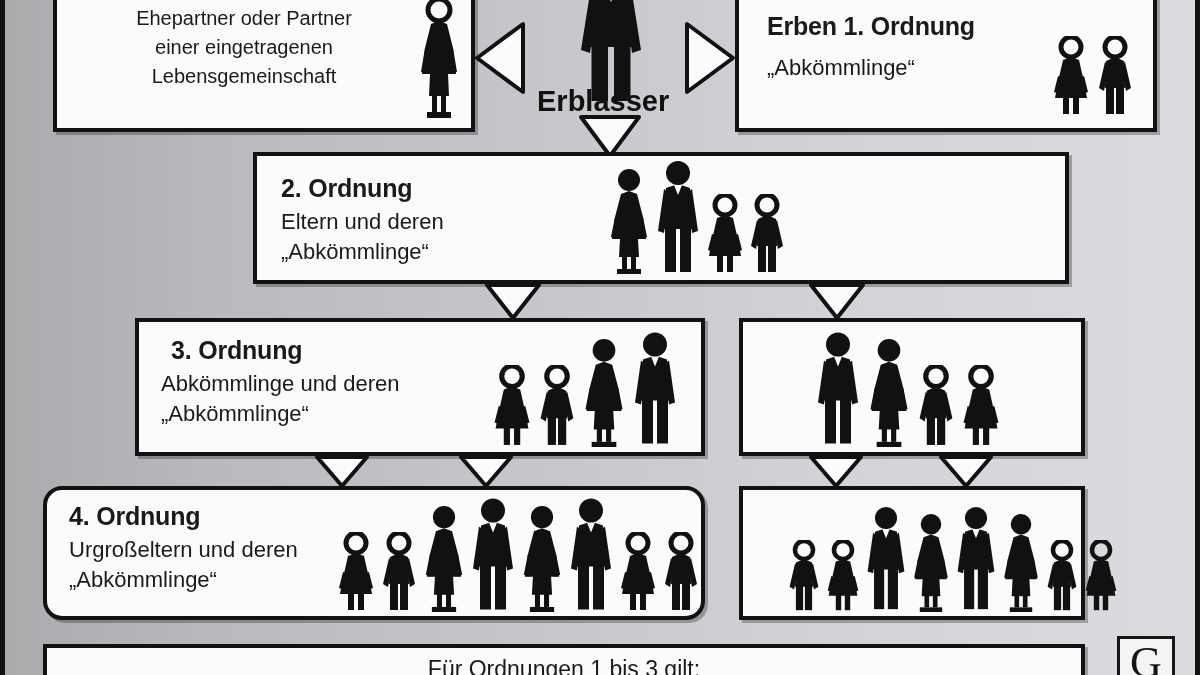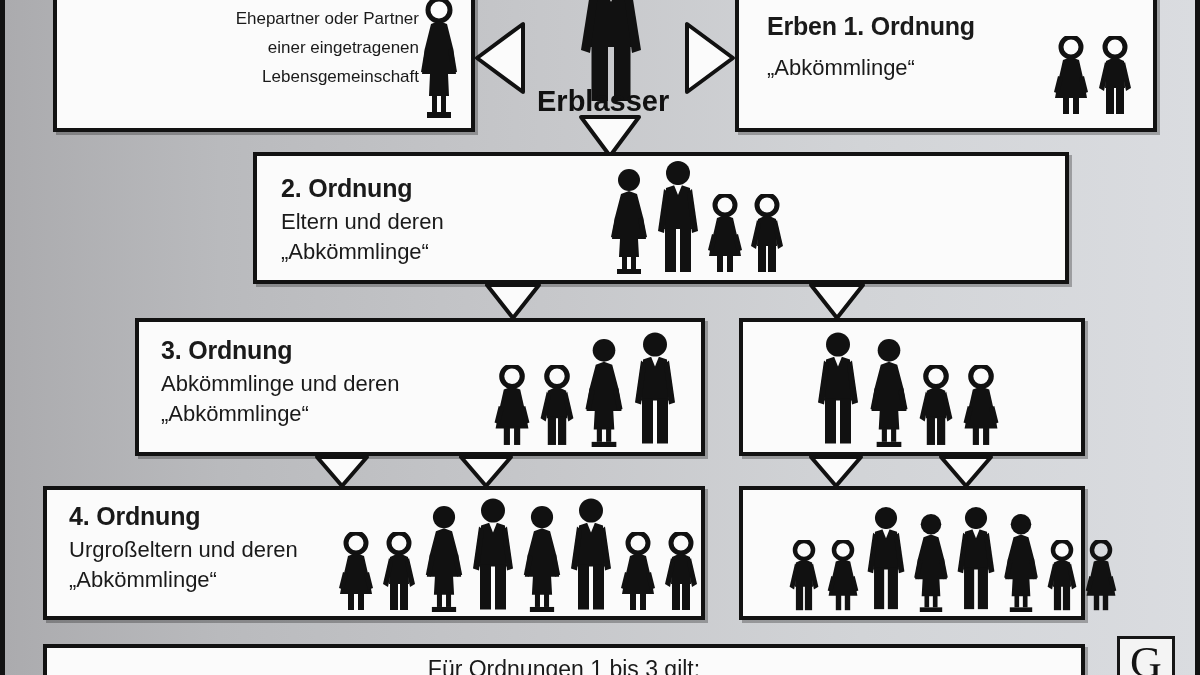--- a/index.html
+++ b/index.html
@@ -41,22 +41,22 @@
     white-space: nowrap;
   }
 
   .subtitle {
     font-size: 22px;
     line-height: 28px;
     white-space: nowrap;
   }
 
   .centered-lines {
-    text-align: right;
-    font-size: 17px;
+    text-align: center;
+    font-size: 20px;
     line-height: 29px;
   }
 
   
   .figrow {
     position: absolute;
     display: flex;
     align-items: flex-end;
     gap: 1px;
   }
@@ -224,21 +224,21 @@
   </div>
 
   <svg class="arrow" style="left:478px; top:282px;" width="60" height="40" viewBox="0 0 60 40">
     <path d="M4 3 L56 3 L30 36 Z" fill="#fbfbfb" stroke="#111" stroke-width="4" stroke-linejoin="round"></path>
   </svg>
   <svg class="arrow" style="left:802px; top:282px;" width="60" height="40" viewBox="0 0 60 40">
     <path d="M4 3 L56 3 L30 36 Z" fill="#fbfbfb" stroke="#111" stroke-width="4" stroke-linejoin="round"></path>
   </svg>
 
   <div class="box" style="left:130px; top:318px; width:570px; height:138px;">
-    <div class="box-text title" style="left:22px; top:14px;text-align:center;">3. Ordnung</div>
+    <div class="box-text title" style="left:32px; top:14px;text-align:center;">3. Ordnung</div>
     <div class="box-text subtitle" style="left:22px; top:48px;">Abkömmlinge und deren</div>
     <div class="box-text subtitle" style="left:22px; top:78px;">„Abkömmlinge“</div>
     <div class="figrow" style="left:352px; bottom:5px; gap:3px;">
       <svg class="fig" width="42" height="82" viewBox="0 0 40 80">
         <circle cx="20" cy="11" r="10" fill="none" stroke="#111" stroke-width="5"></circle>
         <path d="M20 21 L12 24 L7 46 L4 62 L36 62 L33 46 L28 24 Z" fill="#111"></path>
         <path d="M7 40 L3 56 L8 58 L12 42 Z" fill="#111"></path>
         <path d="M33 40 L37 56 L32 58 L28 42 Z" fill="#111"></path>
         <rect x="12" y="60" width="6" height="18" fill="#111"></rect>
         <rect x="22" y="60" width="6" height="18" fill="#111"></rect>
@@ -319,21 +319,21 @@
   <svg class="arrow" style="left:452px; top:454px;" width="58" height="36" viewBox="0 0 58 36">
     <path d="M4 3 L54 3 L29 32 Z" fill="#fbfbfb" stroke="#111" stroke-width="4" stroke-linejoin="round"></path>
   </svg>
   <svg class="arrow" style="left:802px; top:454px;" width="58" height="36" viewBox="0 0 58 36">
     <path d="M4 3 L54 3 L29 32 Z" fill="#fbfbfb" stroke="#111" stroke-width="4" stroke-linejoin="round"></path>
   </svg>
   <svg class="arrow" style="left:932px; top:454px;" width="58" height="36" viewBox="0 0 58 36">
     <path d="M4 3 L54 3 L29 32 Z" fill="#fbfbfb" stroke="#111" stroke-width="4" stroke-linejoin="round"></path>
   </svg>
 
-  <div class="box" style="left:38px; top:486px; width:662px; height:134px;">
+  <div class="box" style="left:38px; top:486px; width:662px; height:134px;border-radius:19px;">
     <div class="box-text title" style="left:22px; top:12px;">4. Ordnung</div>
     <div class="box-text subtitle" style="left:22px; top:46px;">Urgroßeltern und deren</div>
     <div class="box-text subtitle" style="left:22px; top:76px;">„Abkömmlinge“</div>
     <div class="figrow" style="left:288px; bottom:4px; gap:1px;">
       <svg class="fig" width="42" height="80" viewBox="0 0 40 80">
         <circle cx="20" cy="11" r="10" fill="none" stroke="#111" stroke-width="5"></circle>
         <path d="M20 21 L12 24 L7 46 L4 62 L36 62 L33 46 L28 24 Z" fill="#111"></path>
         <path d="M7 40 L3 56 L8 58 L12 42 Z" fill="#111"></path>
         <path d="M33 40 L37 56 L32 58 L28 42 Z" fill="#111"></path>
         <rect x="12" y="60" width="6" height="18" fill="#111"></rect>

